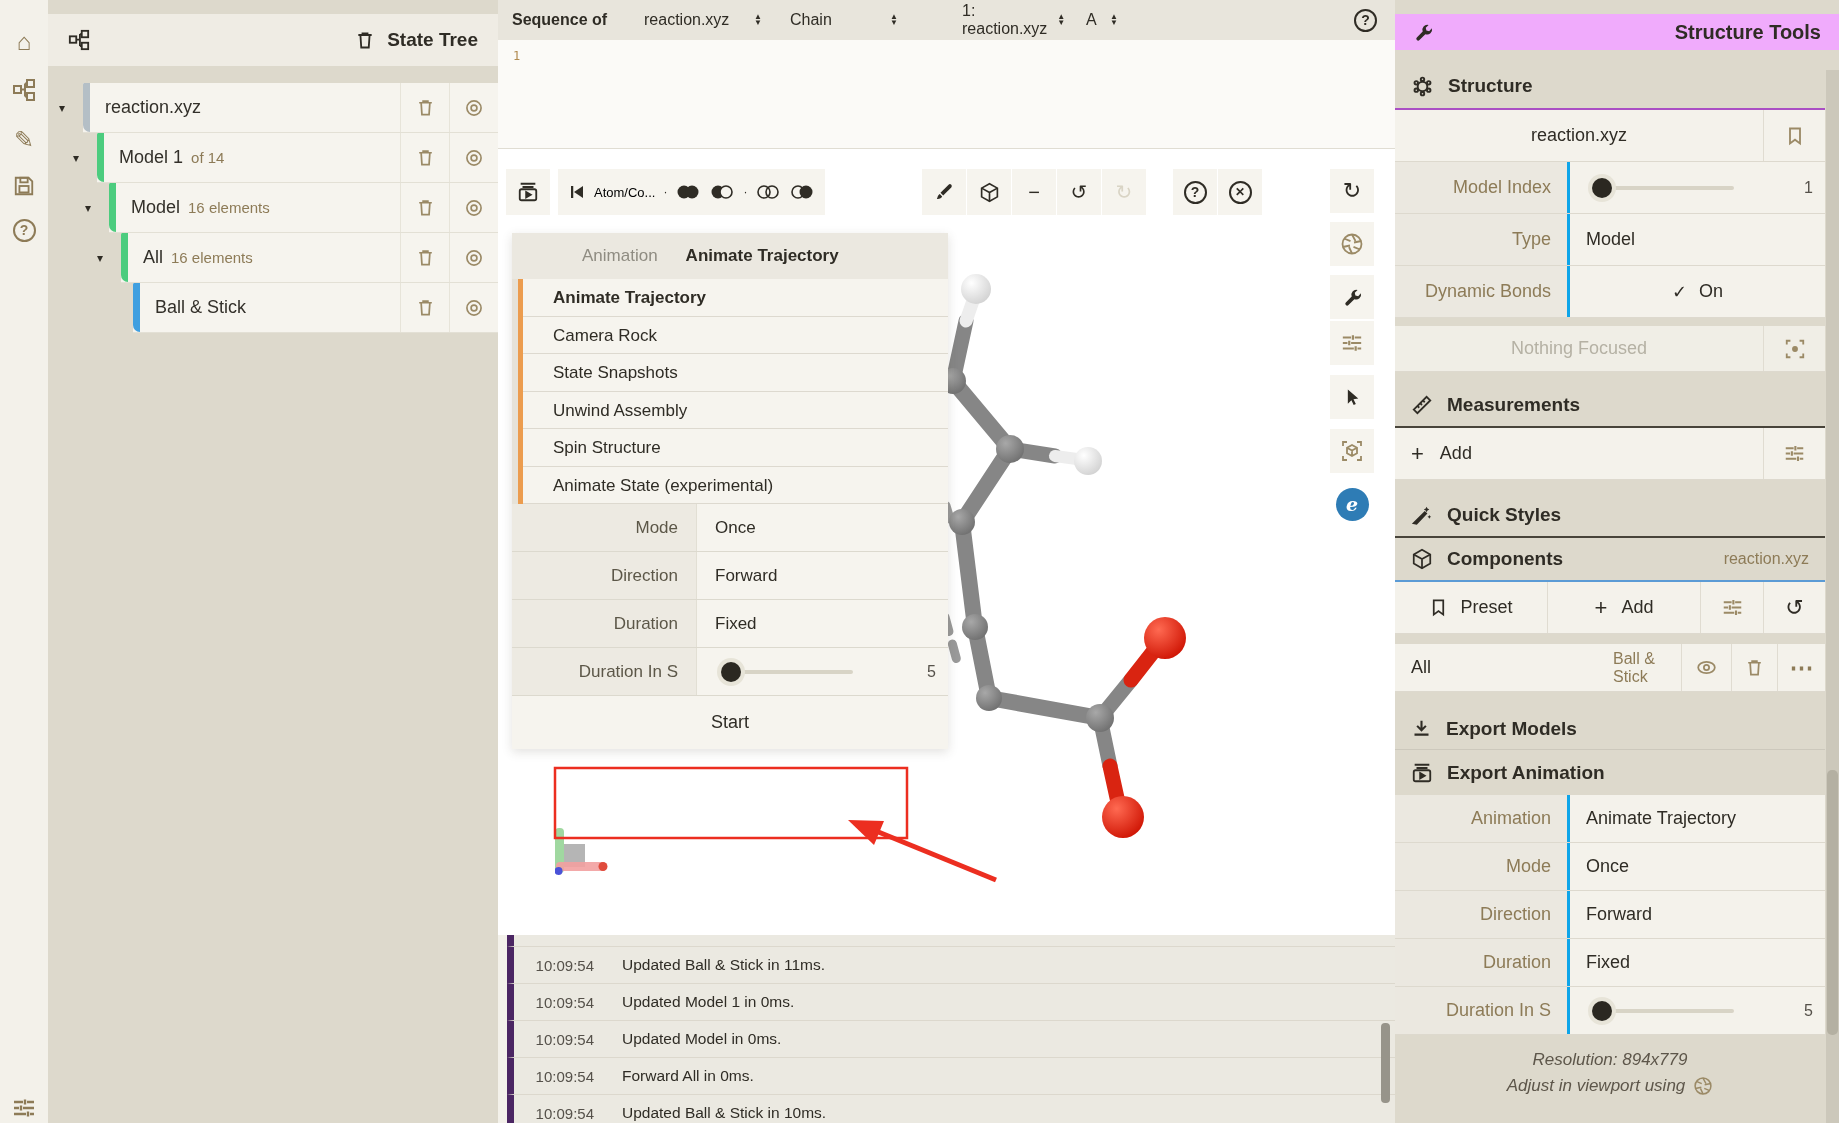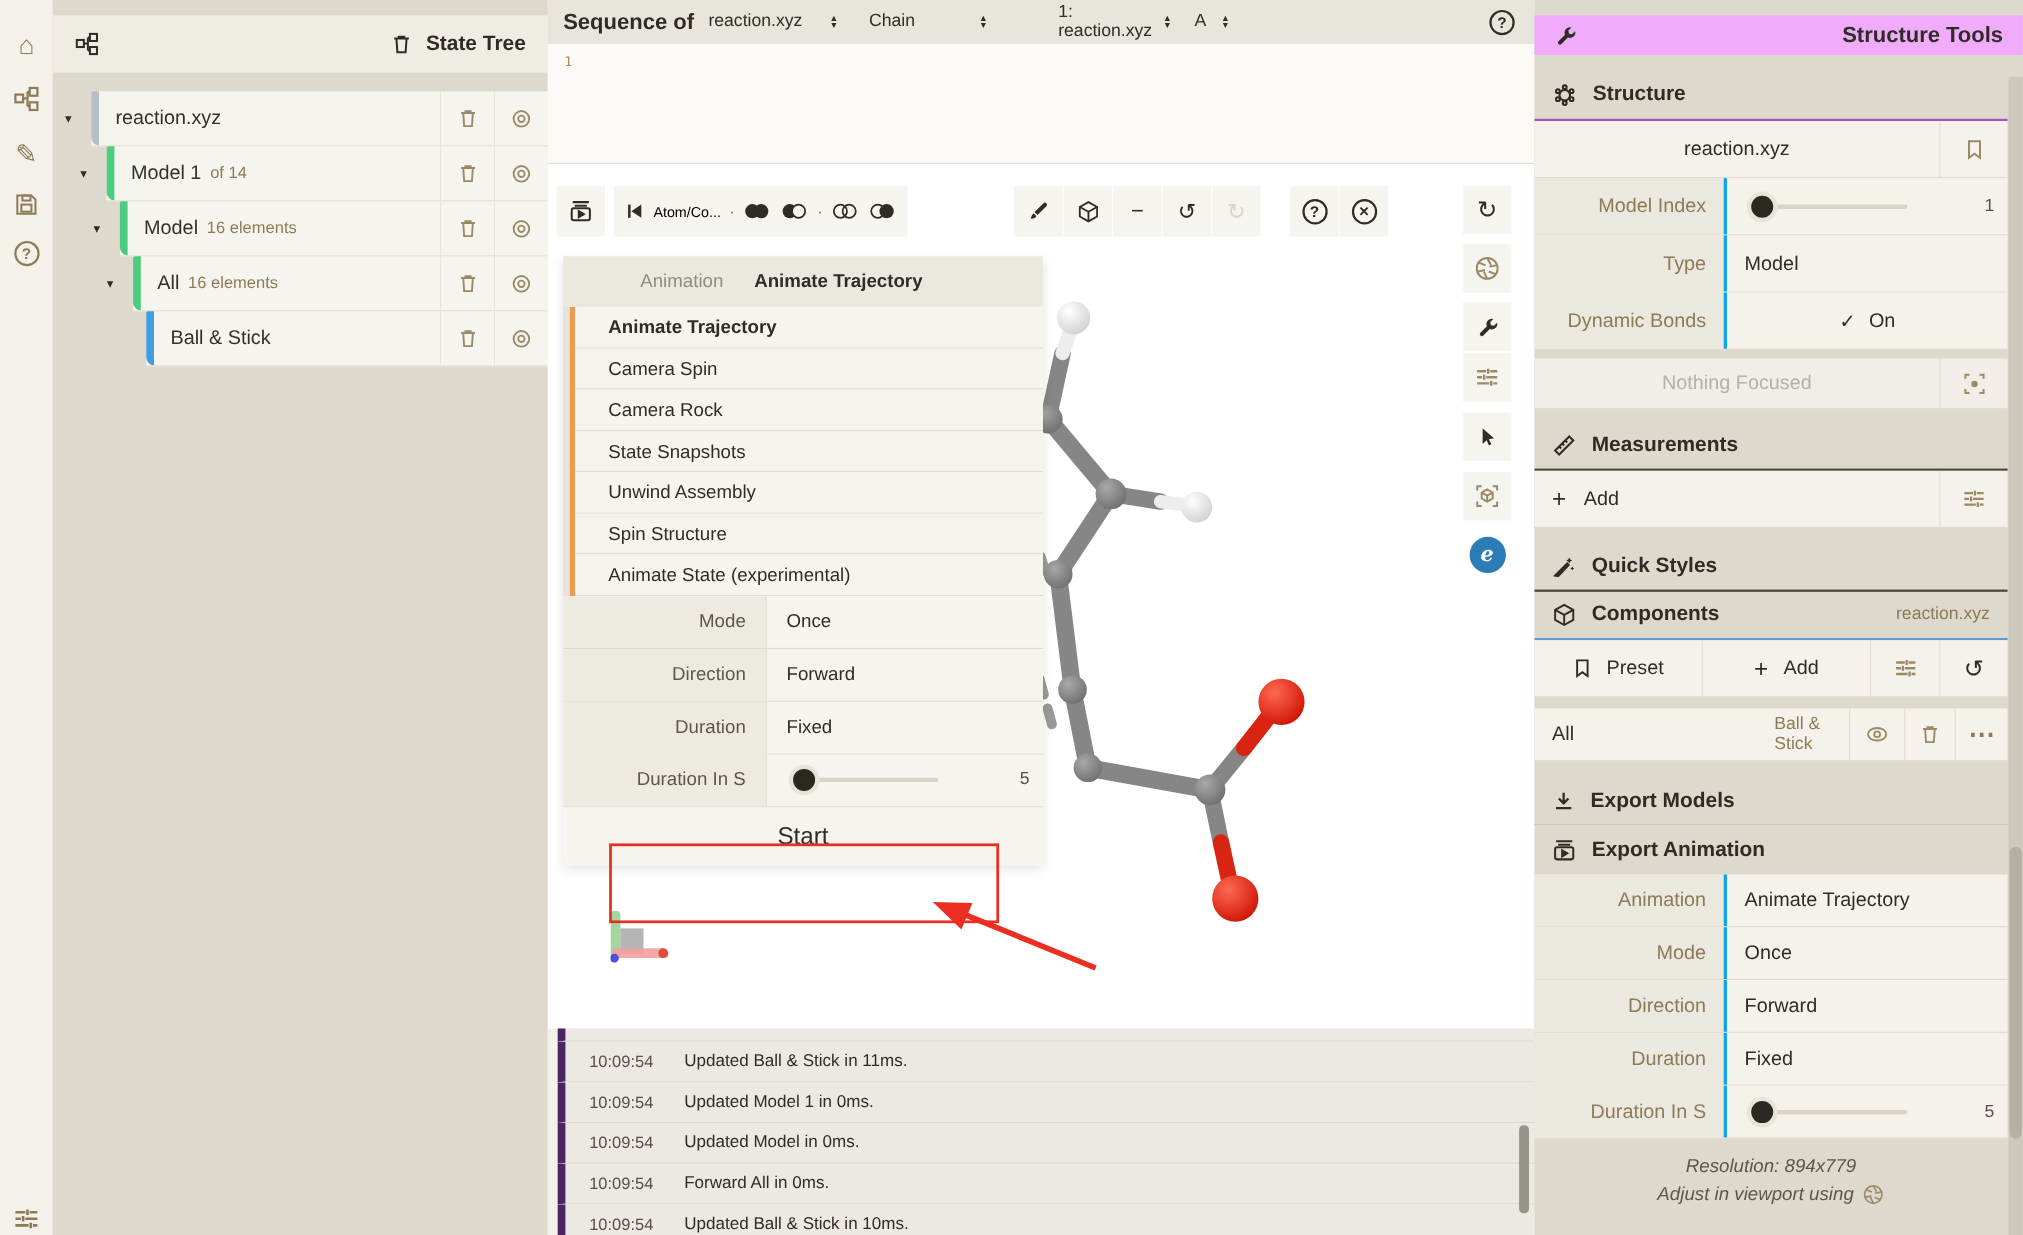--- a/index.html
+++ b/index.html
@@ -22,21 +22,21 @@
   .st-label { font-size:18px; color:#33302a; padding-left:15px; white-space:nowrap; }
   .st-suffix { font-size:15px; color:#8d7b57; margin-left:8px; white-space:nowrap; }
   .st-cells { margin-left:auto; display:flex; height:100%; }
   .st-cell { width:49px; height:100%; display:flex; align-items:center; justify-content:center; border-left:1px solid #e7e4d9; cursor:pointer; }
 
   .icon-svg { display:block; }
 
   
   .main { position:absolute; left:498px; top:0; width:897px; height:1123px; background:#ffffff; }
   .seqbar { position:absolute; left:0; top:0; width:897px; height:40px; background:#e8e5dc; display:flex; align-items:center; }
-  .seq-label { position:absolute; left:14px; font-weight:bold; font-size:20px; }
+  .seq-label { position:absolute; left:14px; font-weight:bold; font-size:16px; }
   .seq-select { position:absolute; display:flex; align-items:center; justify-content:space-between; font-size:16px; cursor:pointer; height:40px; }
   .updown { display:inline-flex; flex-direction:column; line-height:6px; font-size:8px; color:#2f2c25; margin-left:10px; }
   .circle-btn { width:23px; height:23px; border:2px solid #2f2c25; border-radius:50%; display:flex; align-items:center; justify-content:center; font-size:14px; font-weight:bold; color:#2f2c25; cursor:pointer; }
   .seqcontent { position:absolute; left:0; top:40px; width:897px; height:108px; background:#fbfaf7; font-family:"DejaVu Sans Mono", monospace; padding:9px 0 0 15px; }
   .seq-idx { font-size:12px; color:#b08a4f; line-height:14px; }
   .seq-res { font-size:15px; color:#3a372f; line-height:17px; }
 
   .viewport { position:absolute; left:0; top:148px; width:897px; height:787px; background:#ffffff; border-top:1px solid #e0ddd3; }
 
   
@@ -61,21 +61,21 @@
   .am-listinner { border-left:5px solid #ec9c4e; }
   .am-item { height:37.5px; line-height:37.5px; padding-left:30px; font-size:17px; background:#f6f4ee; border-bottom:1px solid #ddd9cf; cursor:pointer; color:#2f2c25; }
   .am-item.sel { font-weight:bold; }
   .prow { display:flex; height:48px; border-bottom:1px solid #dcd9ce; background:#f6f4ee; }
   .plabel { width:185px; background:#edeae2; display:flex; align-items:center; justify-content:flex-end; padding-right:18px; color:#5c5748; font-size:17px; border-right:1px solid #e2dfd4; }
   .pvalue { flex:1; display:flex; align-items:center; padding-left:18px; color:#2f2c25; font-size:17px; cursor:pointer; }
   .sl-track { position:relative; width:130px; height:4px; background:#d8d4c6; border-radius:2px; margin-left:8px; }
   .sl-knob { position:absolute; left:-6px; top:-12px; width:28px; height:28px; border-radius:50%; background:#e7e4d8; cursor:pointer; }
   .sl-knob::after { content:""; position:absolute; left:4px; top:4px; width:20px; height:20px; border-radius:50%; background:#2b2821; }
   .sl-val { margin-left:auto; padding-right:12px; color:#55514a; font-size:16px; }
-  .am-start { height:53px; display:flex; align-items:center; justify-content:center; font-size:22px; background:#f6f4ee; cursor:pointer;text-align:right; }
+  .am-start { height:53px; display:flex; align-items:center; justify-content:center; font-size:18px; background:#f6f4ee; cursor:pointer;text-align:right; }
 
   
   .gizmo { position:absolute; left:57px; top:679px; width:60px; height:58px; }
 
   
   .log { position:absolute; left:0; top:935px; width:897px; height:188px; background:#f3f1ea; padding-left:9px; }
   .log-row { height:37px; display:flex; align-items:center; background:#ebe9e1; border-left:7px solid #4b2663; border-bottom:1px solid #dcd8cd; }
   .log-row.partial { height:12px; overflow:hidden; }
   .log-time { width:80px; text-align:right; color:#55514a; font-size:15px; flex-shrink:0; }
   .log-msg { margin-left:28px; color:#2f2c25; font-size:15.5px; }
@@ -461,21 +461,20 @@
       </span>
 
       <div class="anim-menu">
         <div class="am-header">
           <span class="am-tab">Animation</span>
           <span class="am-tabval">Animate Trajectory</span>
         </div>
         <div class="am-listwrap">
             <div class="am-listinner">
           <div class="am-item sel">Animate Trajectory</div>
-          <div class="am-item">Camera Spin</div>
           <div class="am-item">Camera Rock</div>
           <div class="am-item">State Snapshots</div>
           <div class="am-item">Unwind Assembly</div>
           <div class="am-item">Spin Structure</div>
           <div class="am-item">Animate State (experimental)</div>
         </div>
           </div>
         <div class="prow">
           <div class="plabel">Mode</div>
           <div class="pvalue">Once</div>

